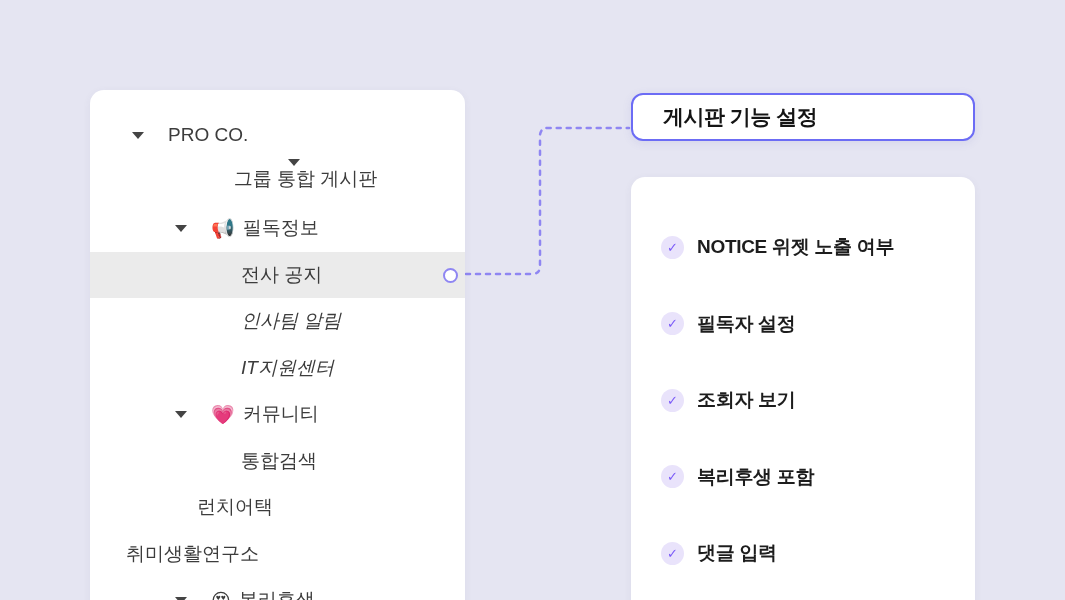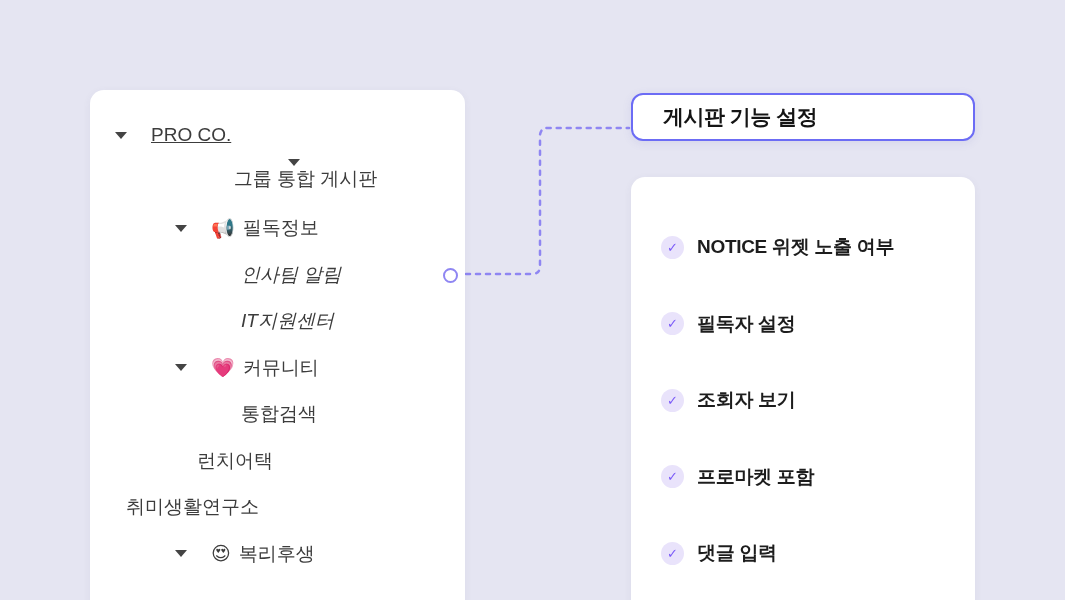--- a/index.html
+++ b/index.html
@@ -152,32 +152,36 @@
 <body>
 
 <div class="canvas">
 
   <svg class="connector-svg" viewBox="0 0 1065 600">
     <path d="M456 274 L532 274 Q540 274 540 266 L540 136 Q540 128 548 128 L629 128" fill="none" stroke="#8f86f2" stroke-width="2.5" stroke-dasharray="4 6" stroke-linecap="round"></path>
   </svg>
 
   <div class="tree-card">
     <div id="tree">
-        <div class="tree-row" style="padding-left: 25px; text-decoration: underline;">
+        <div class="tree-row" style="padding-left: 42px;">
           <span class="arrow"></span>
           <span class="tree-label">PRO CO.</span>
         </div>
         <div class="tree-row" style="padding-left: 56px; flex-direction: column;">
           <span class="arrow"></span>
           <span class="tree-label">그룹 통합 게시판</span>
         </div>
         <div class="tree-row" style="padding-left: 85px;">
           <span class="arrow"></span>
           <span class="emoji">📢</span>
           <span class="tree-label">필독정보</span>
+        </div>
+        <div class="tree-row selected" style="padding-left: 115px;">
+          <span class="arrow-spacer"></span>
+          <span class="tree-label">전사 공지</span>
         </div>
         <div class="tree-row" style="padding-left: 115px; font-style: italic;">
           <span class="arrow-spacer"></span>
           <span class="tree-label">인사팀 알림</span>
         </div>
         <div class="tree-row" style="padding-left: 115px; font-style: italic;">
           <span class="arrow-spacer"></span>
           <span class="tree-label">IT지원센터</span>
         </div>
         <div class="tree-row" style="padding-left: 85px;">
@@ -220,21 +224,21 @@
         <div class="feature-row">
           <span class="check-circle">✓</span>
           <span class="feature-label">필독자 설정</span>
         </div>
         <div class="feature-row">
           <span class="check-circle">✓</span>
           <span class="feature-label">조회자 보기</span>
         </div>
         <div class="feature-row">
           <span class="check-circle">✓</span>
-          <span class="feature-label">프로마켓 포함</span>
+          <span class="feature-label">복리후생 포함</span>
         </div>
         <div class="feature-row">
           <span class="check-circle">✓</span>
           <span class="feature-label">댓글 입력</span>
         </div>
       </div>
   </div>
 
 </div>
 

